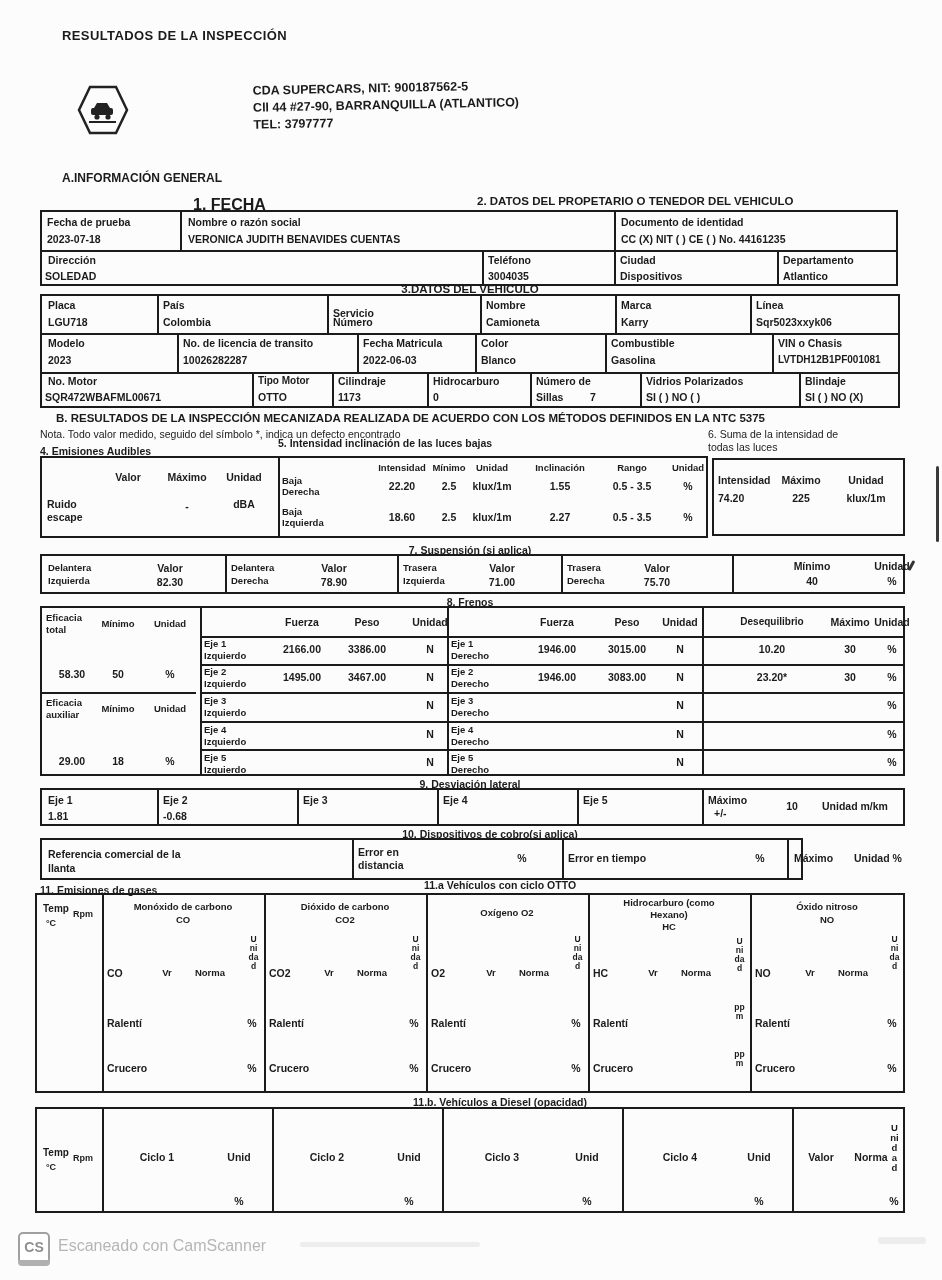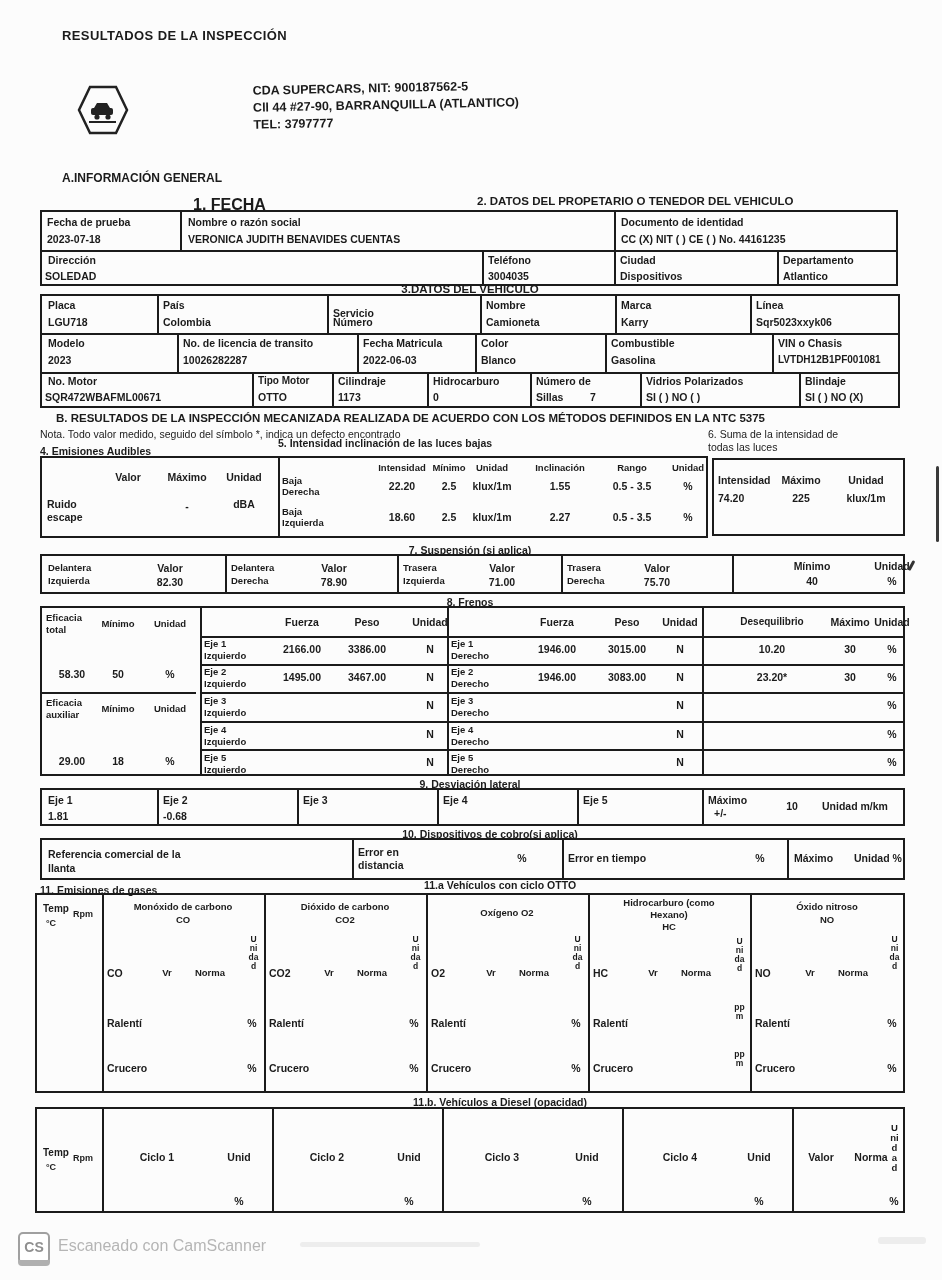--- a/index.html
+++ b/index.html
@@ -309,21 +309,21 @@
     <div class="t" style="left:401px;top:20px;"></div>
     <div class="t" style="left:541px;top:4px;">Eje 5</div>
     <div class="t" style="left:541px;top:20px;"></div>
     <div class="t" style="left:666px;top:4px;">Máximo</div>
     <div class="t" style="left:672px;top:17px;">+/-</div>
     <div class="t c" style="left:720px;top:10px;width:60px;">10</div>
     <div class="t" style="left:780px;top:10px;">Unidad m/km</div>
   </div>
 
   <div class="t c" style="left:350px;top:828px;width:280px;">10. Dispositivos de cobro(si aplica)</div>
-  <div class="box" style="left:40px;top:838px;width:865px;height:42px;padding-left:20px;">
+  <div class="box" style="left:40px;top:838px;width:763px;height:42px;padding-left:20px;">
     <div class="vline" style="left:310px;"></div>
     <div class="vline" style="left:520px;"></div>
     <div class="vline" style="left:745px;"></div>
     <div class="t" style="left:6px;top:8px;">Referencia comercial de la</div>
     <div class="t" style="left:6px;top:22px;">llanta</div>
     <div class="t" style="left:316px;top:6px;">Error en</div>
     <div class="t" style="left:316px;top:19px;">distancia</div>
     <div class="t c" style="left:460px;top:12px;width:40px;">%</div>
     <div class="t" style="left:526px;top:12px;">Error en tiempo</div>
     <div class="t c" style="left:698px;top:12px;width:40px;">%</div>

